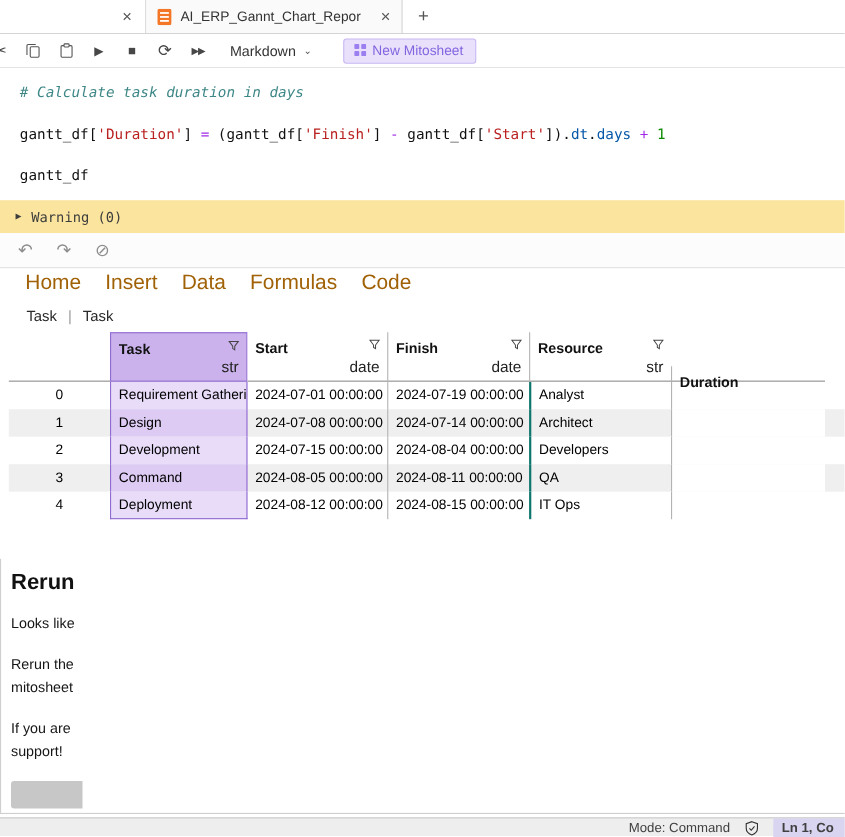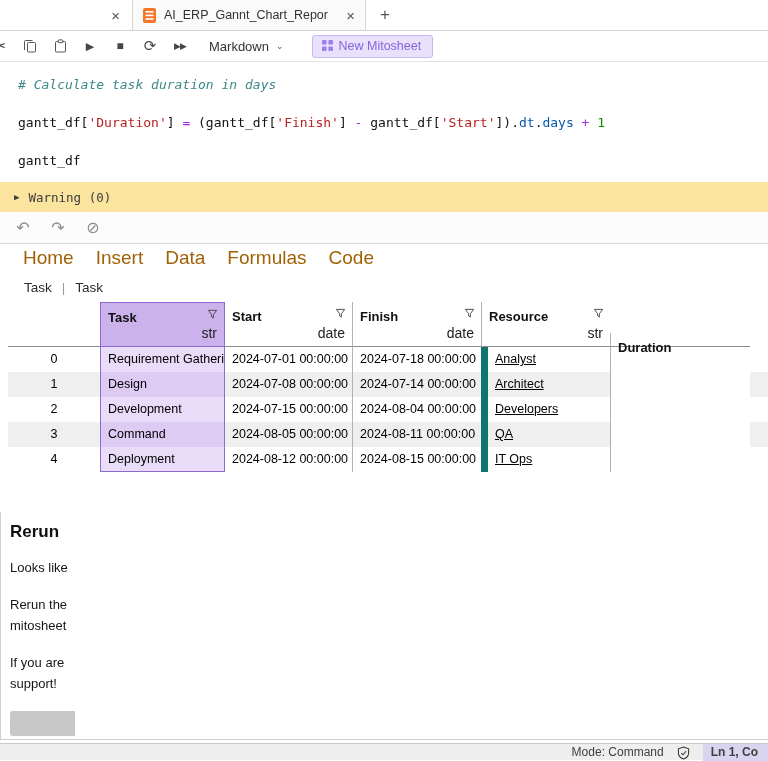--- a/index.html
+++ b/index.html
@@ -71,25 +71,25 @@
 
   .drow { display:flex; height:25px; line-height:25px; }
   .rows .drow:nth-child(even) { background:#efefef; }
   .cell { font-size:12.5px; color:#000; padding-left:7px; white-space:nowrap; overflow:hidden; }
   .c-idx { width:92px; text-align:center; padding-left:0; }
   .c-task { width:125px; background:#e8dcf9; border-left:1px solid #8f6ad0; border-right:1px solid #8f6ad0; }
   .rows .drow:nth-child(even) .c-task { background:#ddcbf4; }
   .rows .drow:last-child .c-task { border-bottom:1px solid #8f6ad0; }
   .c-start { width:127px; }
   .c-finish { width:129px; border-left:1px solid #b3b3b3; }
-  .c-res { width:129px; border-left:7px solid #0f766e;text-decoration:underline; }
+  .c-res { width:129px; border-left:2px solid #0f766e; }
   .c-dur { width:140px; border-left:1px solid #b3b3b3; background:#fff; }
 
   .panel { width:75px; border-left:1px solid #cfcfcf; padding:10px 0 0 9px; overflow:hidden; }
-  .ptitle { font-size:17px; font-weight:bold; color:#111; margin-bottom:15px; white-space:nowrap; }
+  .ptitle { font-size:20px; font-weight:bold; color:#111; margin-bottom:15px; white-space:nowrap; }
   .pline { font-size:13px; color:#161616; line-height:21px; white-space:nowrap; }
   .pgap { height:16px; }
   .pbtn { margin-top:17px; width:72px; height:25px; background:#c7c7c7; border:none; border-radius:3px; }
 
   
   .statusgap { height:3px; }
   .statusbar { height:17px; border-top:1px solid #c9c9c9; background:#eeeeee; display:flex; align-items:center;
     justify-content:flex-end; gap:13px; font-size:12px; color:#404040; }
   .lnchip { background:#d9d5f1; padding:1px 10px 2px 8px; white-space:nowrap;font-weight:bold; }
   .shield { line-height:0; margin-top:1px; }
@@ -228,21 +228,21 @@
 
           <span class="htype"></span>
         </div>
       </div>
 
       <div class="rows">
         <div class="drow">
           <div class="cell c-idx">0</div>
           <div class="cell c-task">Requirement Gathering</div>
           <div class="cell c-start">2024-07-01 00:00:00</div>
-          <div class="cell c-finish">2024-07-18 00:00:00</div>
+          <div class="cell c-finish">2024-07-19 00:00:00</div>
           <div class="cell c-res">Analyst</div>
           <div class="cell c-dur"></div>
         </div>
         <div class="drow">
           <div class="cell c-idx">1</div>
           <div class="cell c-task">Design</div>
           <div class="cell c-start">2024-07-08 00:00:00</div>
           <div class="cell c-finish">2024-07-14 00:00:00</div>
           <div class="cell c-res">Architect</div>
           <div class="cell c-dur"></div>

